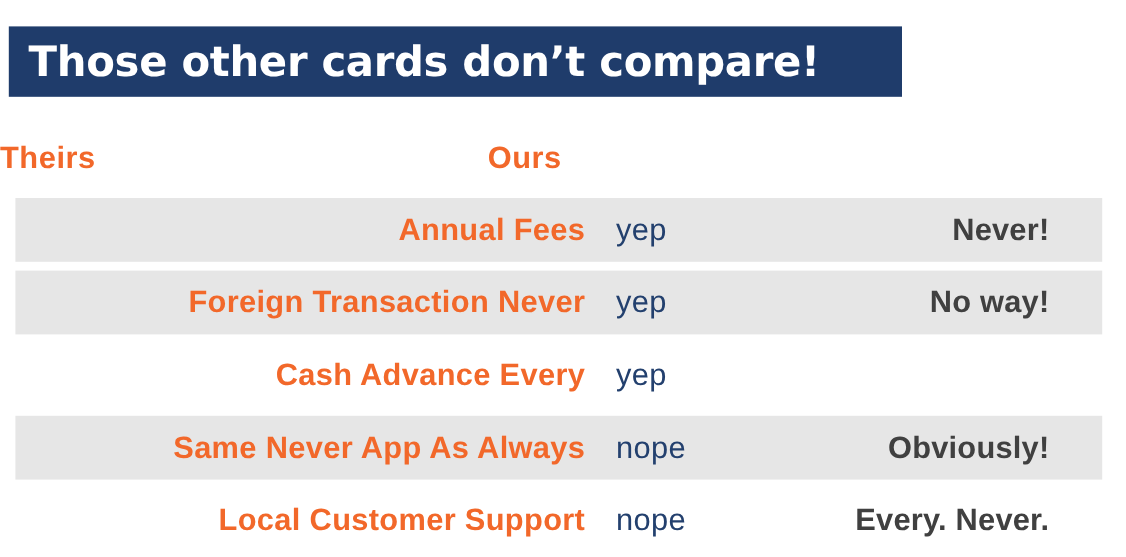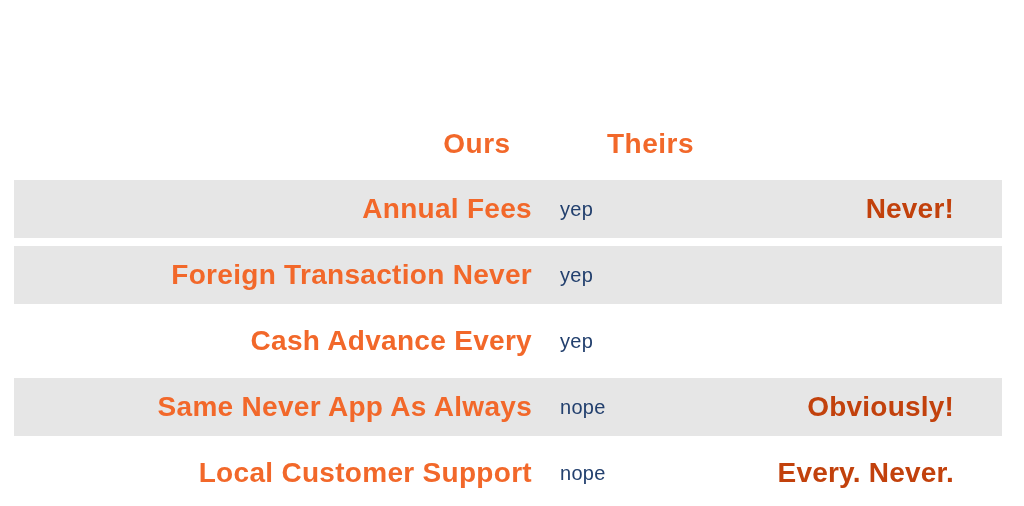--- a/index.html
+++ b/index.html
@@ -63,21 +63,20 @@
     color: #F2682A;
     font-size: 28px;
     font-weight: bold;
     letter-spacing: 0.5px;
     line-height: 1;
     white-space: nowrap;
   }
   .col-head.theirs {
     left: 0;
     width: 694px;
-    text-align: right;
   }
   .col-head.ours {
     left: 0;
     width: 954px;
     text-align: center;
   }
 
   .row {
     position: relative;
     height: 66px;
@@ -113,59 +112,63 @@
     font-size: 28px;
     font-weight: bold;
     letter-spacing: 0.3px;
   }
 
   .cell-theirs {
     left: 560px;
     width: 134px;
     justify-content: flex-start;
     color: #23406E;
-    font-size: 20px;
+    font-size: 28px;
     font-weight: normal;
     letter-spacing: 0.3px;
   }
 
   .cell-ours {
     left: 700px;
     width: 254px;
     justify-content: flex-end;
-    color: #c2410c;
+    color: #404040;
     font-size: 28px;
     font-weight: bold;
     letter-spacing: 0.2px;
   }
 </style>
 </head>
 <body>
 
 <div class="page">
 
+  <div class="title-banner">
+    <span class="title-text">Those other cards don’t compare!</span>
+  </div>
 
   <div class="table">
 
     <div class="header-row">
       <span class="col-head theirs">Theirs</span>
       <span class="col-head ours">Ours</span>
     </div>
 
     <div class="row">
       <div class="band"></div>
       <span class="cell cell-feature">Annual Fees</span>
       <span class="cell cell-theirs">yep</span>
       <span class="cell cell-ours">Never!</span>
     </div>
 
     <div class="row">
       <div class="band"></div>
       <span class="cell cell-feature">Foreign Transaction Never</span>
       <span class="cell cell-theirs">yep</span>
+      <span class="cell cell-ours">No way!</span>
     </div>
 
     <div class="row plain">
       <div class="band"></div>
       <span class="cell cell-feature">Cash Advance Every</span>
       <span class="cell cell-theirs">yep</span>
     </div>
 
     <div class="row">
       <div class="band"></div>

